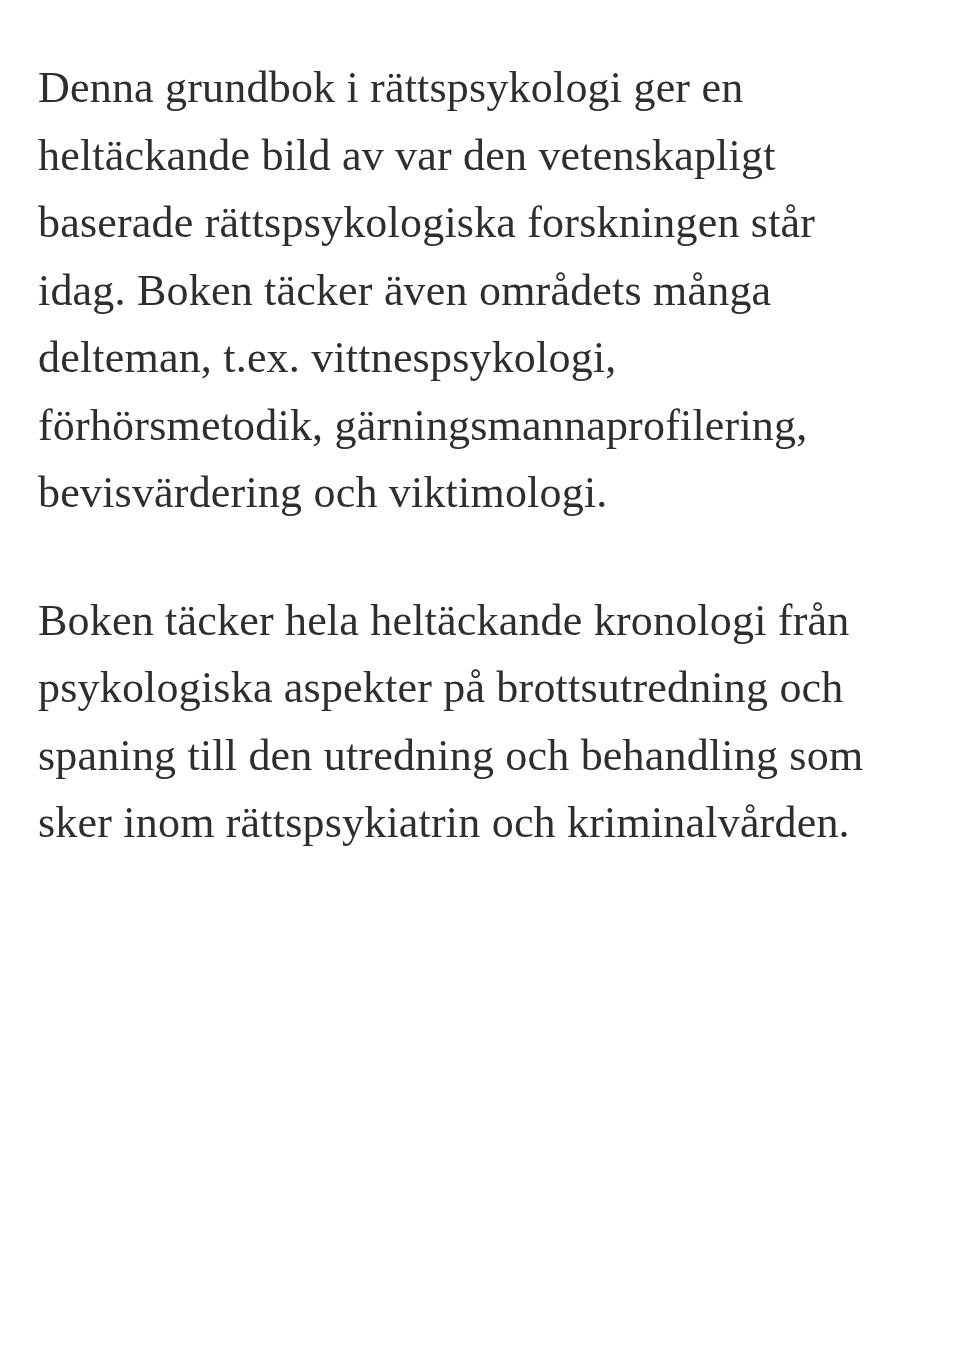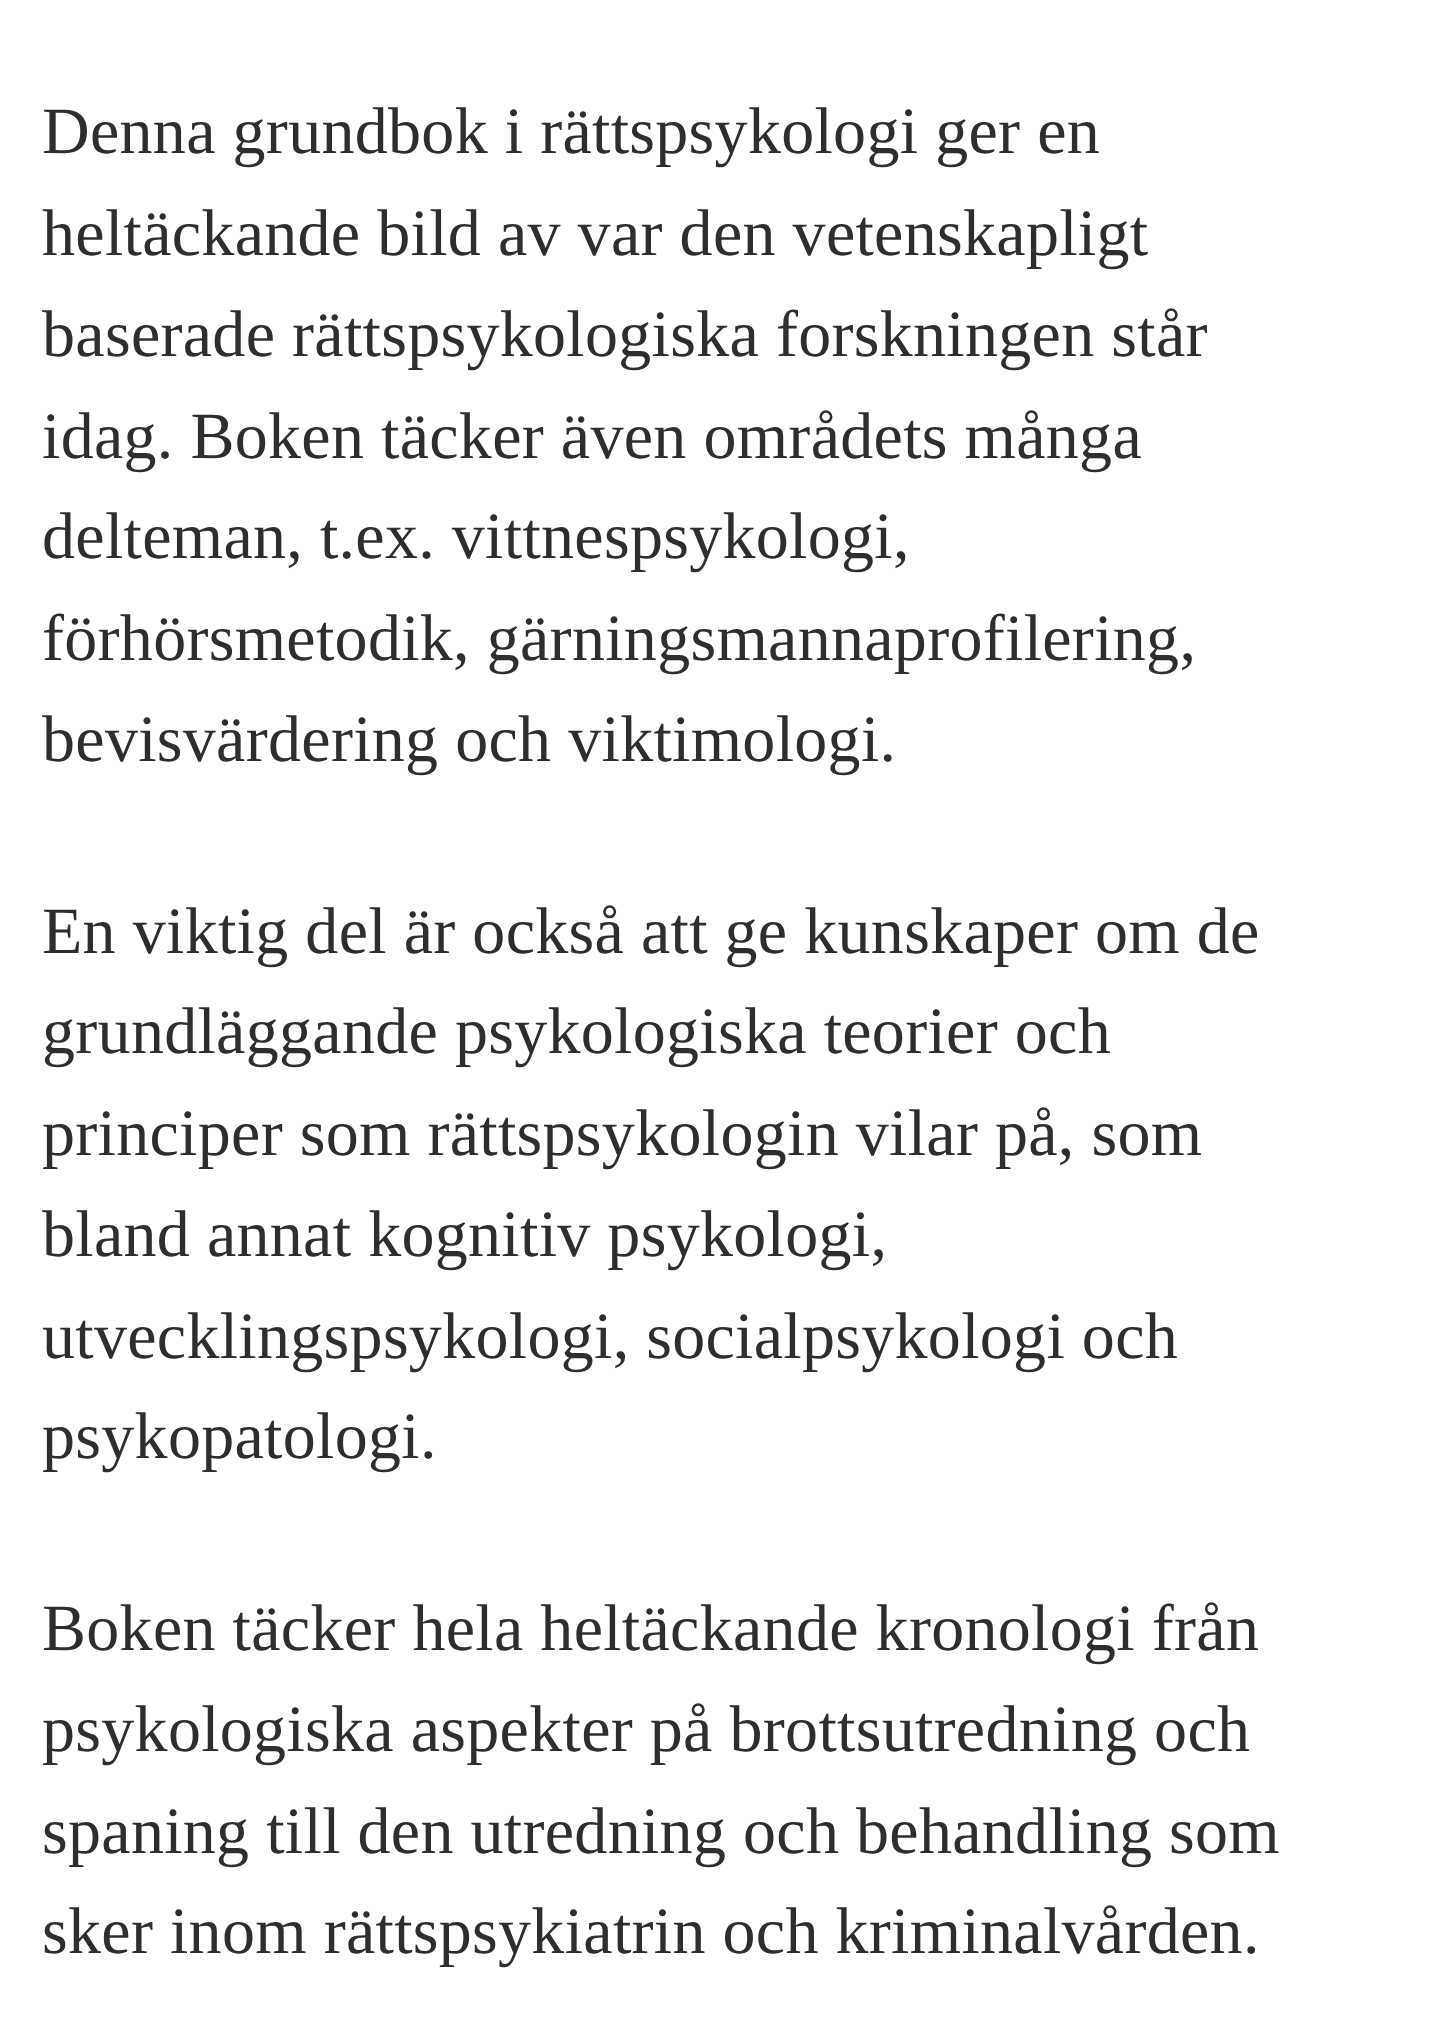--- a/index.html
+++ b/index.html
@@ -10,21 +10,21 @@
   body {
     width: 960px;
     height: 1359px;
     overflow: hidden;
     font-family: "Liberation Serif", "DejaVu Serif", serif;
   }
   .page {
     box-sizing: border-box;
     width: 960px;
     height: 1359px;
-    padding: 54px 30px 40px 28px;
+    padding: 54px 30px 40px 38px;
     background: #ffffff;
   }
   .page p {
     margin: 0 0 60px 0;
     color: #2e2e2e;
     font-size: 44px;
     line-height: 67.5px;
     white-space: pre-line; 
     letter-spacing: 0.2px;
   }
@@ -36,23 +36,17 @@
 <body>
 
 <main class="page">
   <p>Denna grundbok i rättspsykologi ger en
 heltäckande bild av var den vetenskapligt
 baserade rättspsykologiska forskningen står
 idag. Boken täcker även områdets många
 delteman, t.ex. vittnespsykologi,
 förhörsmetodik, gärningsmannaprofilering,
 bevisvärdering och viktimologi.</p>
-  <p>En viktig del är också att ge kunskaper om de
-grundläggande psykologiska teorier och
-principer som rättspsykologin vilar på, som
-bland annat kognitiv psykologi,
-utvecklingspsykologi, socialpsykologi och
-psykopatologi.</p>
   <p>Boken täcker hela heltäckande kronologi från
 psykologiska aspekter på brottsutredning och
 spaning till den utredning och behandling som
 sker inom rättspsykiatrin och kriminalvården.</p>
 </main>
 
 </body></html>

